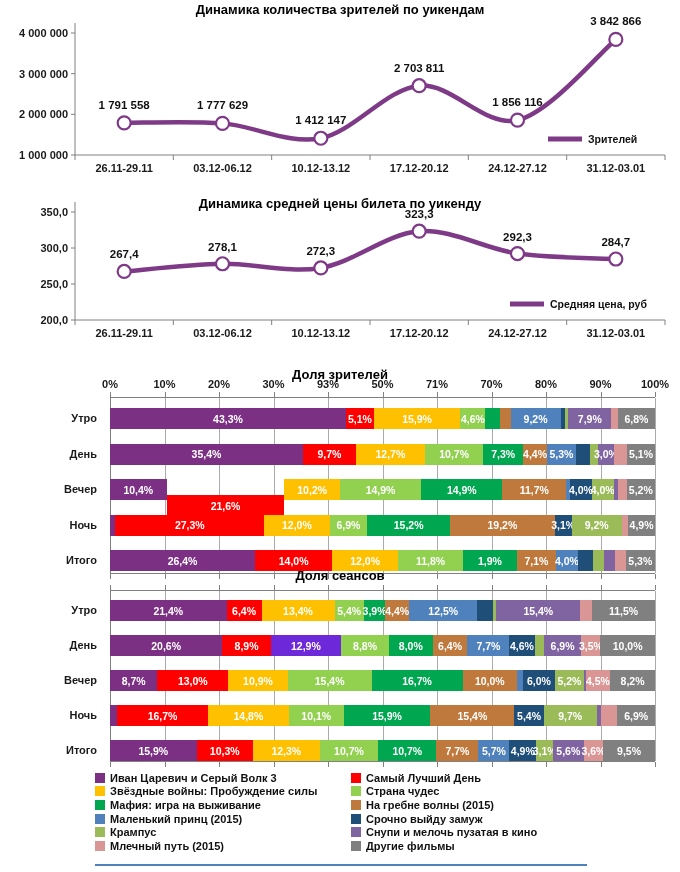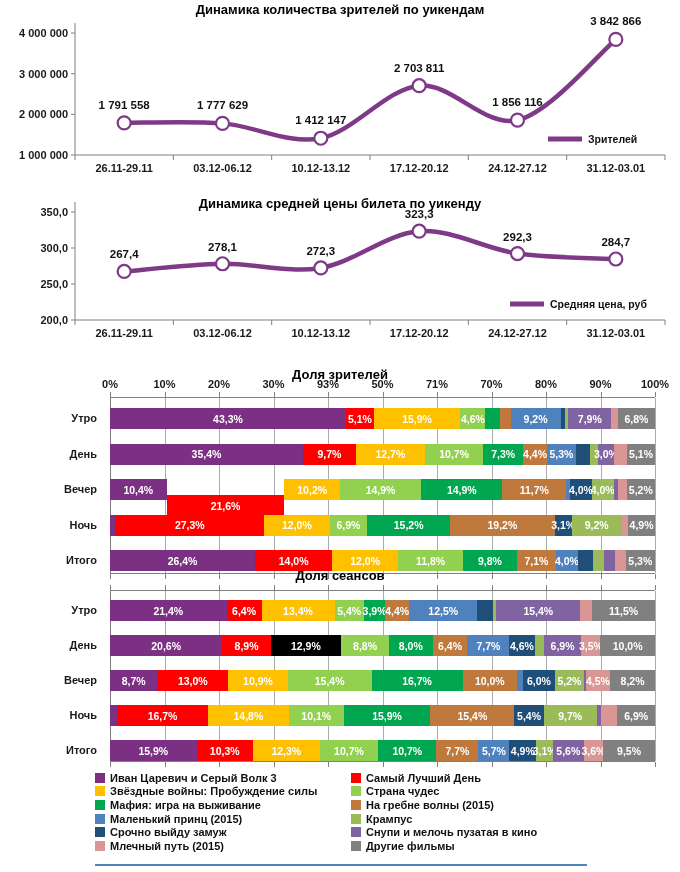--- a/index.html
+++ b/index.html
@@ -326,21 +326,21 @@
             <div class="bc-seg" style="width: 14.1271%; background: rgb(255, 0, 0);">
               <span>14,0%</span>
             </div>
             <div class="bc-seg" style="width: 12.109%; background: rgb(255, 192, 0);">
               <span>12,0%</span>
             </div>
             <div class="bc-seg" style="width: 11.9072%; background: rgb(146, 208, 80);">
               <span>11,8%</span>
             </div>
             <div class="bc-seg" style="width: 9.889%; background: rgb(0, 166, 80);">
-              <span>9,8%</span>
+              <span>1,9%</span>
             </div>
             <div class="bc-seg" style="width: 7.16448%; background: rgb(192, 121, 60);">
               <span>7,1%</span>
             </div>
             <div class="bc-seg" style="width: 4.03633%; background: rgb(79, 129, 189);">
               <span>4,0%</span>
             </div>
             <div class="bc-seg" style="width: 2.82543%; background: rgb(31, 78, 121);"></div>
             <div class="bc-seg" style="width: 2.01816%; background: rgb(155, 187, 89);"></div>
             <div class="bc-seg" style="width: 2.01816%; background: rgb(128, 100, 162);"></div>
@@ -426,21 +426,21 @@
         </div>
         <div class="bc-row">
           <div class="bc-cat">День</div>
           <div class="bc-bar">
             <div class="bc-seg" style="width: 20.6%; background: rgb(123, 48, 131); align-items: center;">
               <span>20,6%</span>
             </div>
             <div class="bc-seg" style="width: 8.9%; background: rgb(255, 0, 0);">
               <span>8,9%</span>
             </div>
-            <div class="bc-seg" style="width: 12.9%; background: #000000;">
+            <div class="bc-seg" style="width: 12.9%; background: #6d28d9;">
               <span>12,9%</span>
             </div>
             <div class="bc-seg" style="width: 8.8%; background: rgb(146, 208, 80);">
               <span>8,8%</span>
             </div>
             <div class="bc-seg" style="width: 8%; background: rgb(0, 166, 80);">
               <span>8,0%</span>
             </div>
             <div class="bc-seg" style="width: 6.4%; background: rgb(192, 121, 60);">
               <span>6,4%</span>
@@ -599,28 +599,28 @@
       </div>
       <div class="lg-item">
         <div class="lg-sw" style="background: rgb(192, 121, 60);"></div>
         <span>На гребне волны (2015)</span>
       </div>
       <div class="lg-item">
         <div class="lg-sw" style="background: rgb(79, 129, 189);"></div>
         <span>Маленький принц (2015)</span>
       </div>
       <div class="lg-item">
+        <div class="lg-sw" style="background: rgb(31, 78, 121);"></div>
+        <span>Срочно выйду замуж</span>
+      </div>
+      <div class="lg-item">
         <div class="lg-sw" style="background: rgb(155, 187, 89);"></div>
         <span>Крампус</span>
       </div>
       <div class="lg-item">
-        <div class="lg-sw" style="background: rgb(31, 78, 121);"></div>
-        <span>Срочно выйду замуж</span>
-      </div>
-      <div class="lg-item">
         <div class="lg-sw" style="background: rgb(128, 100, 162);"></div>
         <span>Снупи и мелочь пузатая в кино</span>
       </div>
       <div class="lg-item">
         <div class="lg-sw" style="background: rgb(217, 150, 148);"></div>
         <span>Млечный путь (2015)</span>
       </div>
       <div class="lg-item">
         <div class="lg-sw" style="background: rgb(128, 128, 128);"></div>
         <span>Другие фильмы</span>

